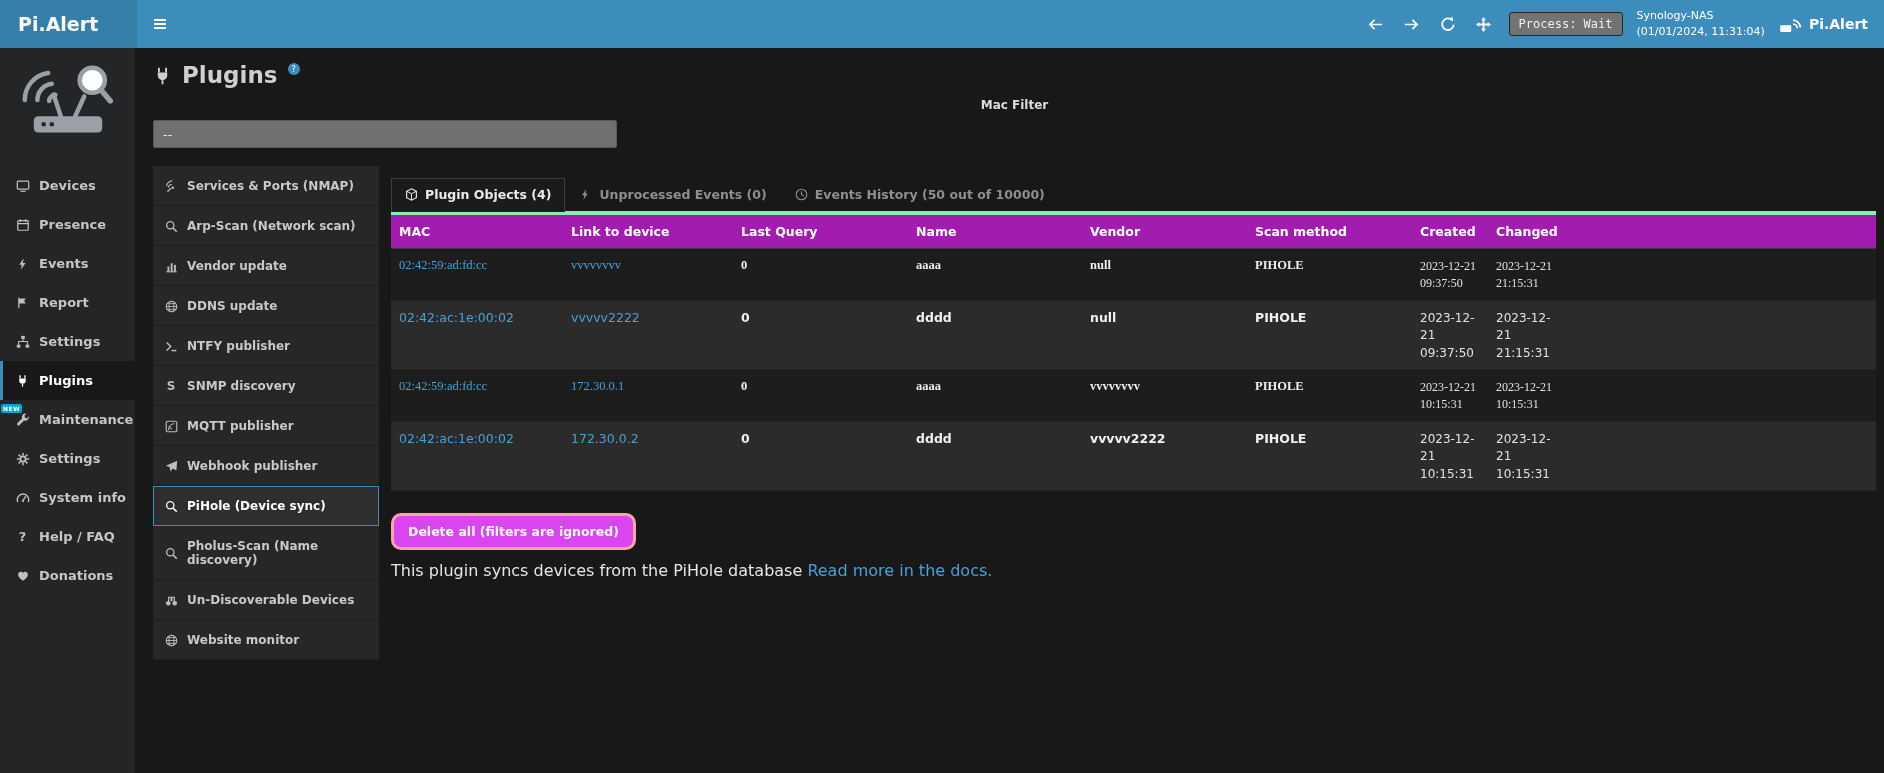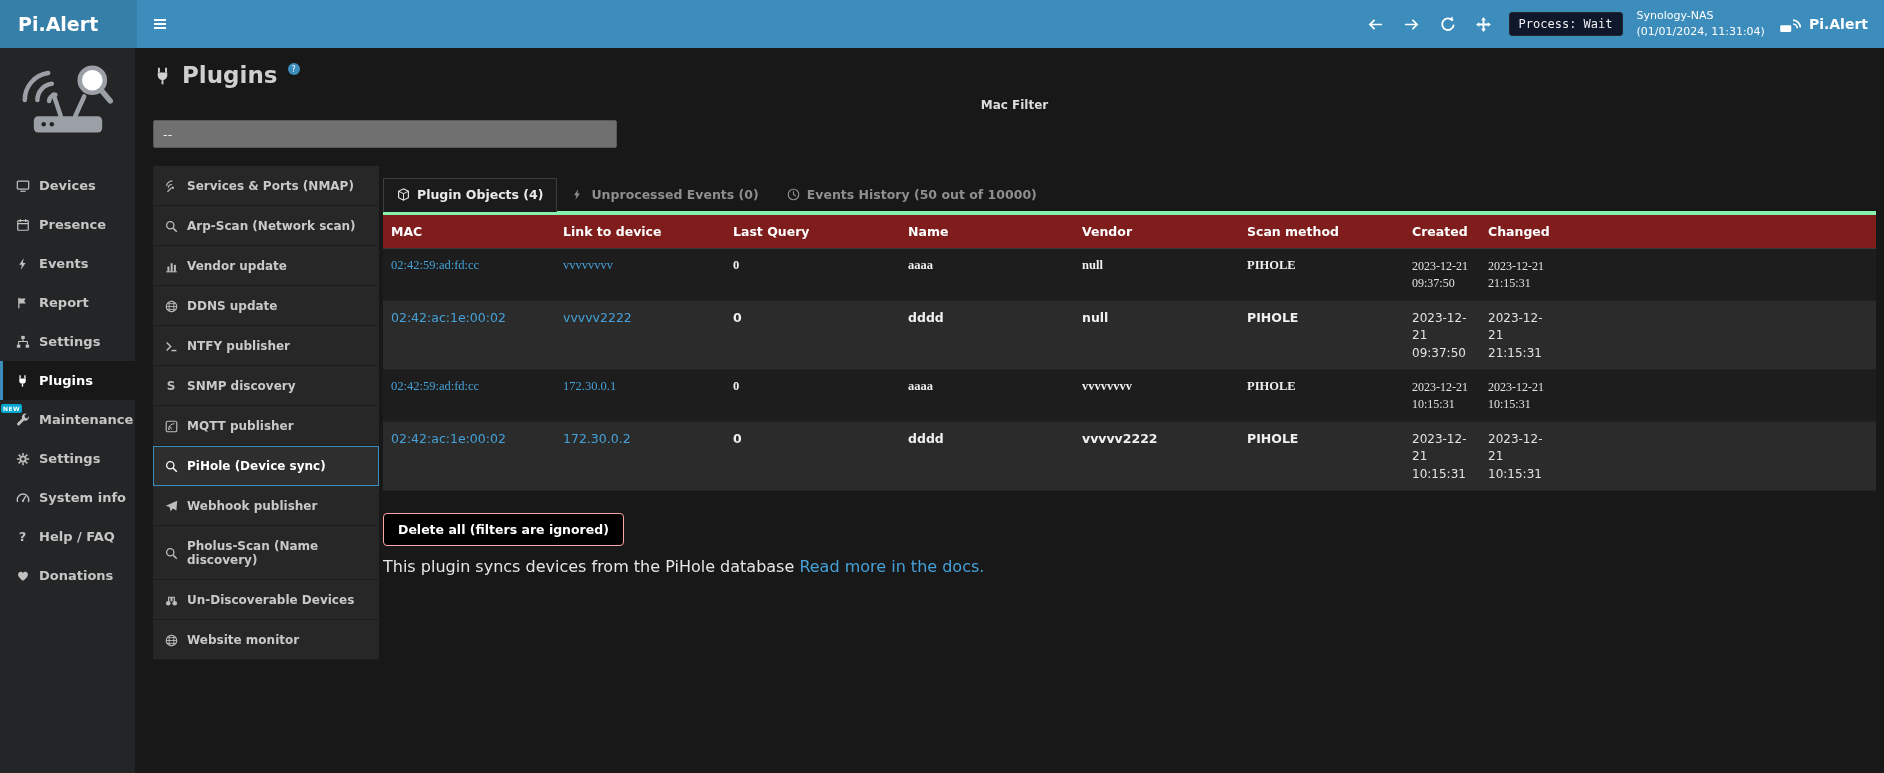--- a/index.html
+++ b/index.html
@@ -19,21 +19,21 @@
     display:flex; align-items:center; padding-left:18px; flex-shrink:0; cursor:pointer;
   }
   .hamburger {
     width:46px; background:transparent; border:none; cursor:pointer;
     display:flex; align-items:center; justify-content:center; color:#fff;
   }
   .topbar-right { margin-left:auto; display:flex; align-items:center; gap:14px; padding-right:16px; color:#fff; }
   .tb-icon { width:22px; height:22px; display:flex; align-items:center; justify-content:center; color:#fff; cursor:pointer; }
   .process-badge {
     font-family:"DejaVu Sans Mono","Liberation Mono",monospace; font-size:12px;
-    background:#0f172a; border:1px solid #23272b; border-radius:3px; padding:4px 9px; color:#f0f0f0;
+    background:#737373; border:1px solid #23272b; border-radius:3px; padding:4px 9px; color:#f0f0f0;
     white-space:nowrap;
   }
   .host-info { font-size:11px; line-height:1.45; color:#fff; text-align:left; white-space:nowrap; }
   .app-right { display:flex; align-items:center; gap:8px; }
   .app-name { font-weight:bold; font-size:14px; }
 
   
   .layout { display:flex; height:725px; }
 
   
@@ -62,21 +62,21 @@
     font-size:8px; display:flex; align-items:center; justify-content:center; cursor:pointer; margin-top:1px;
   }
   .mac-filter { margin-top:10px; }
   .mac-filter label { display:block; font-size:12px; font-weight:bold; color:#ddd;text-align:center; }
   .mac-filter input {
     margin-top:8px; width:464px; height:28px; background:#707070; border:1px solid #5a5a5a;
     border-radius:2px; color:#e8e8e8; padding:0 9px; font-size:13px;
     font-family:"DejaVu Sans","Liberation Sans",sans-serif;
   }
 
-  .plugins-body { display:flex; margin-top:18px; gap:4px; align-items:flex-start; }
+  .plugins-body { display:flex; margin-top:18px; gap:12px; align-items:flex-start; }
 
   
   .plugin-list { width:226px; flex-shrink:0; }
   .plugin-item {
     display:flex; align-items:center; gap:9px; background:#272727; color:#c9c9c9;
     font-size:12px; font-weight:600; padding:12px 10px; cursor:pointer;
     border:1px solid transparent; border-bottom:1px solid #1c1c1c;
   }
   .plugin-item.active { border:1px solid #3c8dbc; background:#2e2e2e; color:#fff; }
   .p-icon { width:14px; flex-shrink:0; display:flex; justify-content:center; color:#bdbdbd; }
@@ -89,31 +89,31 @@
   .tab {
     display:flex; align-items:center; gap:7px; padding:8px 13px 9px; font-size:12.5px;
     color:#8f8f8f; font-weight:600; cursor:pointer; border:1px solid transparent; margin-bottom:-1px;
   }
   .tab.active { background:#1b1b1b; border-color:#3d3d3d; border-bottom-color:#1b1b1b; color:#eaeaea; }
   .t-icon { width:13px; display:flex; }
 
   table { width:100%; border-collapse:collapse; font-size:12.5px; table-layout:fixed; }
   th {
     text-align:left; padding:9px 8px; color:#fff; font-weight:bold; font-size:12.5px;
-    background:#7f1d1d; border-bottom:1px solid #3a3a3a; white-space:nowrap;
+    background:#a21caf; border-bottom:1px solid #3a3a3a; white-space:nowrap;
   }
   td { padding:9px 8px 7px; vertical-align:top; color:#dedede; border-bottom:1px solid #222; }
   tr.dark td { background:#1d1d1d;font-family:Liberation Serif, serif; }
   tr.light td { background:#2b2b2b; }
   td.b { font-weight:600; color:#f0f0f0; }
   td.dt { font-size:12px; color:#e2e2e2; line-height:1.45; }
   a.cell-link { color:#45a1d8; text-decoration:none; cursor:pointer; }
 
   .delete-btn {
-    margin-top:22px; background:#000000; color:#fff; border:1px solid #fca5a5; border-radius:4px;
+    margin-top:22px; background:#d946ef; color:#fff; border:3px solid #fca5a5; border-radius:10px;
     padding:8px 14px; font-size:12.5px; font-weight:600; cursor:pointer;
     font-family:"DejaVu Sans","Liberation Sans",sans-serif;
   }
   .plugin-desc { margin-top:11px; font-size:16px; color:#e6e6e6; }
   .plugin-desc a { color:#45a1d8; text-decoration:none; cursor:pointer; }
 </style>
 </head>
 <body>
 
 <header class="topbar">
@@ -360,36 +360,36 @@
         <a class="plugin-item">
           <span class="p-icon">
               <svg width="13" height="13" viewBox="0 0 16 16">
                 <rect x="1.5" y="1.5" width="13" height="13" rx="2" fill="none" stroke="currentColor" stroke-width="1.4"></rect>
                 <path d="M4.5 11.5c0-3.9 3.1-7 7-7M4.5 8a3.5 3.5 0 0 1 3.5 3.5" fill="none" stroke="currentColor" stroke-width="1.2"></path>
                 <circle cx="4.8" cy="11.3" r="1" fill="currentColor"></circle>
               </svg>
             </span>
           <span>MQTT publisher</span>
         </a>
+        <a class="plugin-item">
+          <span class="p-icon">
+              <svg width="13" height="13" viewBox="0 0 16 16">
+                <path d="M15 1 1 7l4.5 1.5L7 14l2.5-3.5L14 13z" fill="currentColor"></path>
+              </svg>
+            </span>
+          <span>Webhook publisher</span>
+        </a>
         <a class="plugin-item active">
           <span class="p-icon">
               <svg width="13" height="13" viewBox="0 0 16 16">
                 <circle cx="6.5" cy="6.5" r="4.5" fill="none" stroke="currentColor" stroke-width="1.6"></circle>
                 <path d="M10 10l4.5 4.5" stroke="currentColor" stroke-width="1.8"></path>
               </svg>
             </span>
           <span>PiHole (Device sync)</span>
-        </a>
-        <a class="plugin-item">
-          <span class="p-icon">
-              <svg width="13" height="13" viewBox="0 0 16 16">
-                <path d="M15 1 1 7l4.5 1.5L7 14l2.5-3.5L14 13z" fill="currentColor"></path>
-              </svg>
-            </span>
-          <span>Webhook publisher</span>
         </a>
         <a class="plugin-item">
           <span class="p-icon">
               <svg width="13" height="13" viewBox="0 0 16 16">
                 <circle cx="6.5" cy="6.5" r="4.5" fill="none" stroke="currentColor" stroke-width="1.6"></circle>
                 <path d="M10 10l4.5 4.5" stroke="currentColor" stroke-width="1.8"></path>
               </svg>
             </span>
           <span>Pholus-Scan (Name discovery)</span>
         </a>

